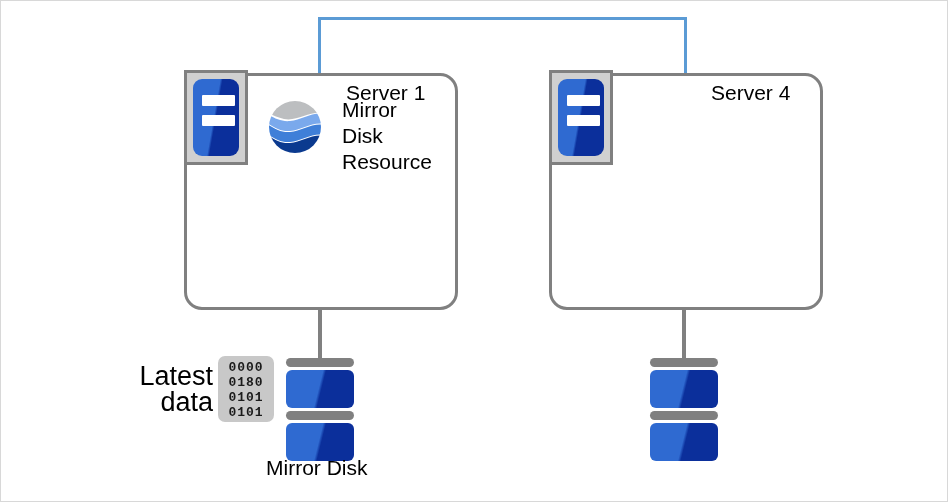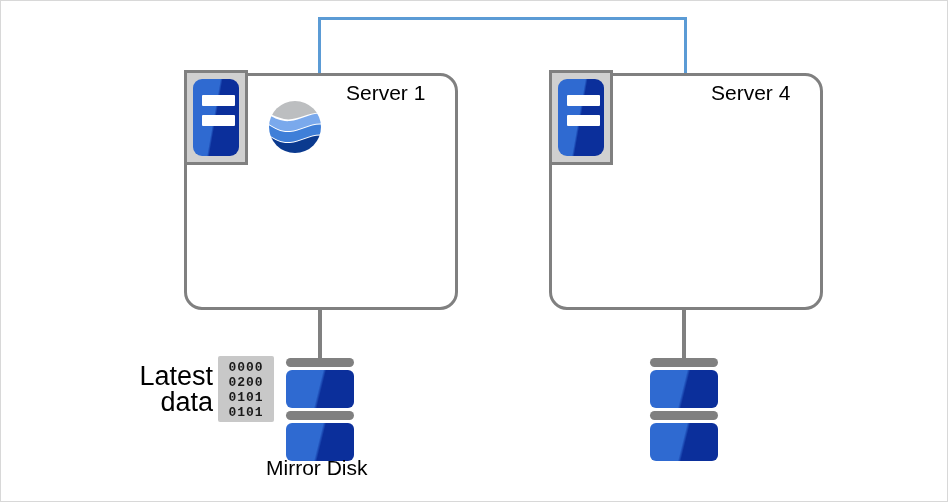--- a/index.html
+++ b/index.html
@@ -132,21 +132,21 @@
     width: 80px;
     text-align: right;
     font-size: 27px;
     line-height: 26px;
     color: #000000;
   }
   .binary-chip {
     left: 217px; top: 355px;
     width: 56px; height: 66px;
     background: #c8c8c8;
-    border-radius: 2px;
+    border-radius: 7px;
     padding-top: 4px;
     box-sizing: border-box;
   }
   .binary-row {
     font-family: "Liberation Mono", monospace;
     font-size: 13px;
     font-weight: bold;
     line-height: 15px;
     color: #1b1b1b;
     text-align: center;
@@ -183,40 +183,45 @@
       <g clip-path="url(#globeclip)">
         <rect x="0" y="0" width="54" height="54" fill="#ffffff"></rect>
         <path d="M-4,0 H58 V14 C44,9 30,22 16,19 C8,17 2,14 -4,11 Z" fill="#bcbec0"></path>
         <path d="M-4,12 C4,17 12,22 22,21 C34,20 44,11 58,14 L58,24 C44,21 34,30 22,31 C12,32 4,26 -4,21 Z" fill="#7aa9ec"></path>
         <path d="M-4,22 C4,27 12,33 22,32 C34,31 44,22 58,25 L58,35 C44,32 34,41 22,42 C12,43 4,37 -4,32 Z" fill="#3f7fd8"></path>
         <path d="M-4,33 C4,38 12,44 22,43 C34,42 44,33 58,36 L58,58 H-4 Z" fill="#0b3a8f"></path>
       </g>
     </svg>
   </div>
 
+  <div class="abs resource-label">
+    <div>Mirror</div>
+    <div>Disk</div>
+    <div>Resource</div>
+  </div>
 
   <div class="abs cable" id="cable1"></div>
 
   <div class="abs disk" id="disk1">
     <div class="disk-plate"></div>
     <div class="disk-block"></div>
     <div class="disk-plate"></div>
     <div class="disk-block"></div>
   </div>
 
   <div class="abs disk-label" id="disk1-label">Mirror Disk</div>
 
   <div class="abs latest-text">
     <div>Latest</div>
     <div>data</div>
   </div>
 
   <div class="abs binary-chip">
     <div class="binary-row">0000</div>
-    <div class="binary-row">0200</div>
+    <div class="binary-row">0180</div>
     <div class="binary-row">0101</div>
     <div class="binary-row">0101</div>
   </div>
 
   <div class="abs server-box" id="server2-box"></div>
 
   <div class="abs server-label" id="server2-label">Server 4</div>
 
   <div class="abs machine-icon" id="server2-machine">
     <div class="machine-body">

